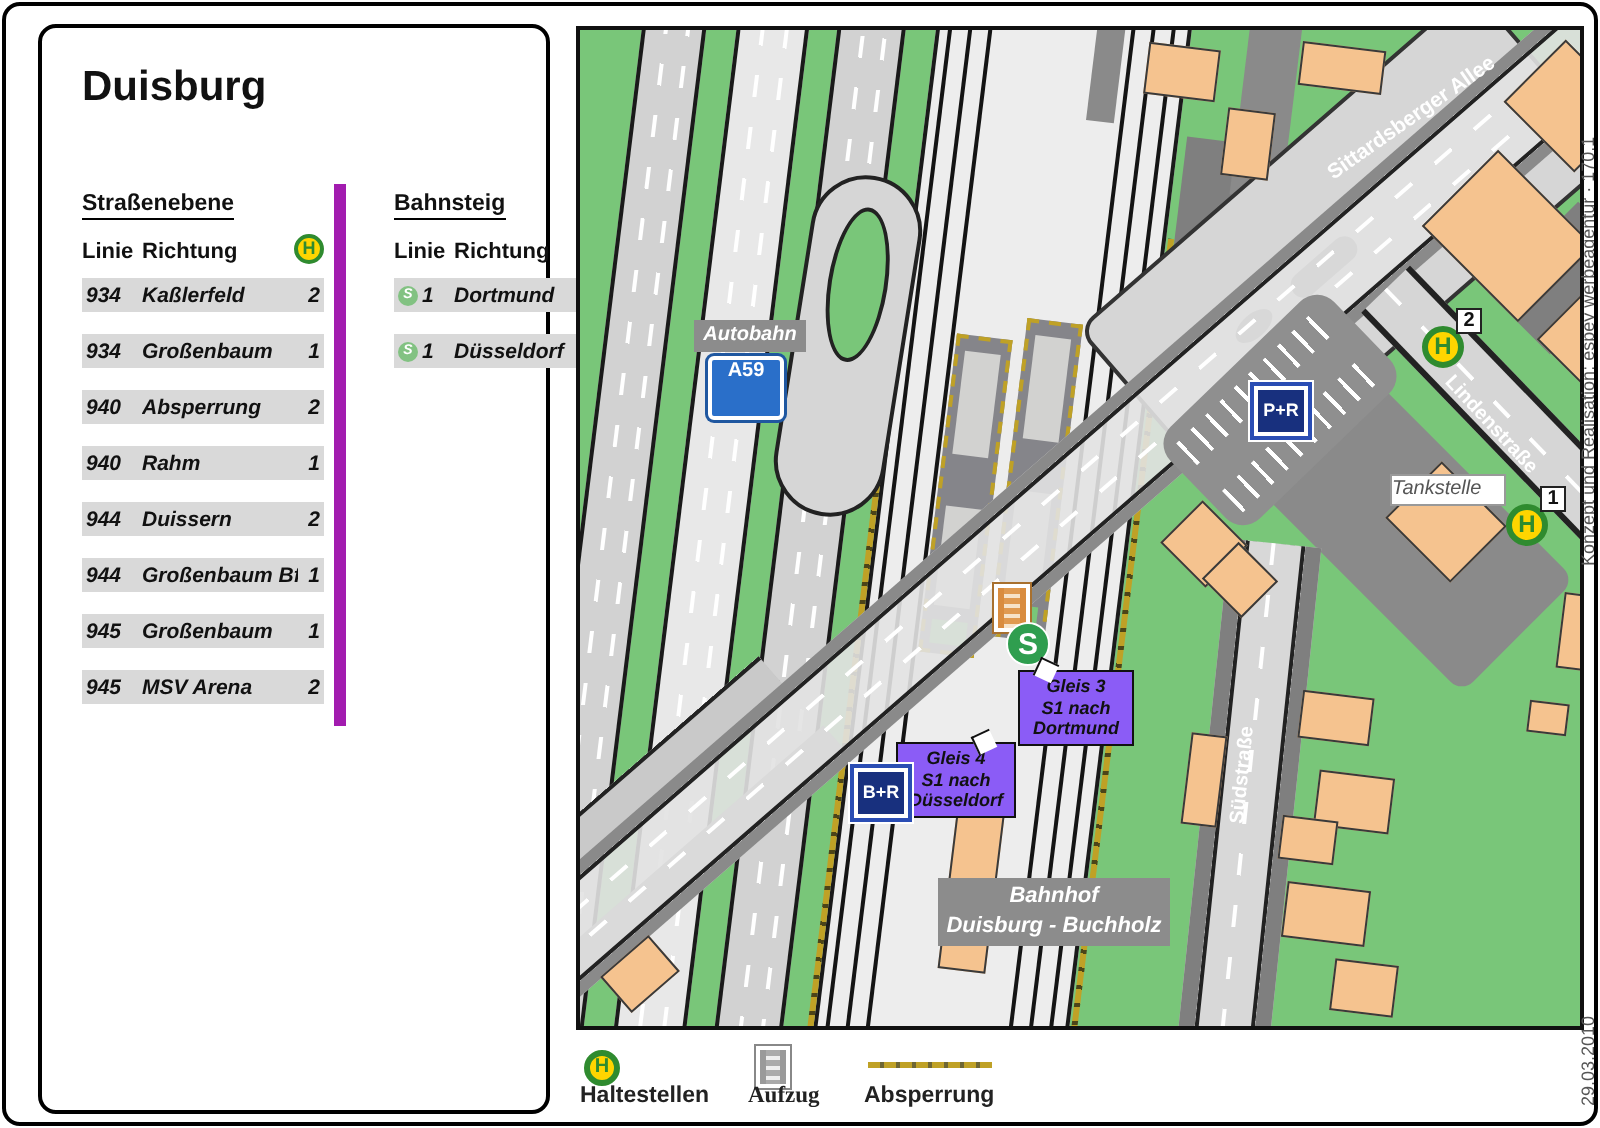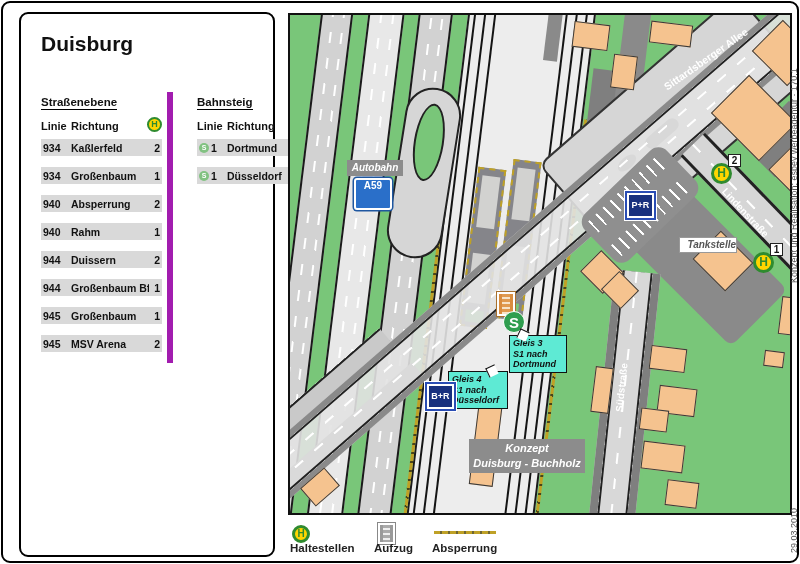--- a/index.html
+++ b/index.html
@@ -10,21 +10,21 @@
   .panel{position:absolute;left:16px;top:9px;width:256px;height:545px;border:2px solid #000;
     border-radius:9px;background:#fff;box-sizing:border-box;}
   .ptitle{position:absolute;left:20px;top:16px;font-size:21px;line-height:27px;font-weight:bold;color:#111;}
   .cols{position:absolute;left:20px;top:78px;display:flex;align-items:stretch;}
   .col-street{width:121px;}
   .col-platform{width:112px;margin-left:5px;border-left:6px solid #a21caf;padding-left:24px;}
   .section{display:inline-block;font-size:11.5px;font-weight:bold;border-bottom:1.5px solid #000;padding-bottom:1px;color:#111;}
   .thead{display:flex;align-items:flex-end;margin-top:6px;height:16px;font-size:11px;font-weight:bold;color:#111;}
   .th-linie{width:30px;}
   .th-richtung{flex:1;}
-  .rows{margin-top:7px;}
+  .rows{margin-top:7px;font-style:italic;}
   .trow{display:flex;align-items:center;height:17px;margin-bottom:11px;background:#d9d9d9;
     font-size:10.5px;font-weight:bold;color:#111;padding:0 2px;}
   .c-linie{width:28px;}
   .c-name{flex:1;white-space:nowrap;overflow:hidden;}
   .c-num{width:11px;text-align:right;}
   .pl-linie{width:28px;display:flex;align-items:center;gap:2px;}
 
   
   .hbadge{border-radius:50%;background:#ffd500;border:2.5px solid #2f8b2f;color:#2f8b2f;
     font-weight:bold;text-align:center;box-sizing:border-box;}
@@ -74,24 +74,24 @@
     background:#d6d6d6;border:2px solid #222;border-radius:28px;box-sizing:border-box;}
   .rampgreen{margin:14px auto 0;width:26px;height:74px;background:#79c679;border-radius:50%;border:2px solid #222;}
   .tapron{position:absolute;left:348px;top:213px;width:142px;height:80px;transform:rotate(45deg);
     background:#8a8a8a;border-radius:8px;}
   .parking{position:absolute;left:293px;top:158px;width:114px;height:64px;transform:rotate(-44deg);
     background:#8f8f8f;border-radius:12px;}
   .pstripes{position:absolute;left:8px;right:8px;height:15px;background:repeating-linear-gradient(90deg,#fff 0 2px,transparent 2px 10px);}
   .graybox{position:absolute;background:#8c8c8c;color:#fff;font-style:italic;font-weight:bold;text-align:center;box-sizing:border-box;}
   .a59{position:absolute;background:#2a6fc9;border:2px solid #fff;box-shadow:0 0 0 1.5px #1f57a0;border-radius:3px;
     color:#fff;font-weight:bold;font-size:10px;line-height:12px;text-align:center;box-sizing:border-box;}
-  .tanklbl{position:absolute;background:#fff;border:1px solid #999;color:#555;font-style:italic;font-weight:bold;
-    font-size:10px;line-height:14px;text-align:right;box-sizing:border-box;}
-  .glabel{position:absolute;background:#5eead4;border:1.5px solid #111;color:#111;font-style:italic;font-weight:bold;
-    font-size:9px;line-height:10.5px;text-align:left;padding:2px 3px;box-sizing:border-box;}
+  .tanklbl{position:absolute;background:#fff;border:1px solid #999;color:#555;font-style:italic;font-weight:normal;
+    font-size:10px;line-height:14px;text-align:left;box-sizing:border-box;margin-left:16px;}
+  .glabel{position:absolute;background:#8b5cf6;border:1.5px solid #111;color:#111;font-style:italic;font-weight:bold;
+    font-size:9px;line-height:10.5px;text-align:center;padding:2px 3px;box-sizing:border-box;}
   .ptr{position:absolute;width:9px;height:9px;background:#fff;border-left:1.5px solid #111;border-top:1.5px solid #111;
     transform:rotate(25deg);}
   .sname{position:absolute;color:#fff;font-weight:bold;white-space:nowrap;}
 
   
   .legend{position:absolute;left:287px;top:517px;width:320px;height:42px;}
   .leglbl{position:absolute;font-size:11.5px;font-weight:bold;color:#222;top:22px;}
   .legdash{position:absolute;left:144px;top:11px;width:62px;height:3px;
     background:repeating-linear-gradient(90deg,#bfa126 0 6px,#6e6633 6px 8px);}
   .vtext{position:absolute;writing-mode:vertical-rl;transform:rotate(180deg);font-size:9px;color:#555;left:786px;}
@@ -298,37 +298,37 @@
       <div class="ptr" style="top:-6px;right:10px;transform:rotate(-25deg);"></div>
       <div>Gleis 4</div>
       <div>S1 nach</div>
       <div>Düsseldorf</div>
     </div>
 
     <div class="ride" style="position:absolute;left:137px;top:359px;margin-top:10px;">B+R</div>
     <div class="ride" style="position:absolute;left:337px;top:178px;">P+R</div>
 
     <div class="graybox" style="left:179px;top:424px;width:116px;height:34px;font-size:11px;line-height:15px;padding-top:2px;">
-      <div>Konzept</div>
+      <div>Bahnhof</div>
       <div>Duisburg - Buchholz</div>
     </div>
 
     <div class="hbadge hb-map" style="position:absolute;left:421px;top:148px;">H</div>
     <div class="plate" style="position:absolute;left:438px;top:139px;">2</div>
     <div class="hbadge hb-map" style="position:absolute;left:463px;top:237px;">H</div>
     <div class="plate" style="position:absolute;left:480px;top:228px;">1</div>
   </div>
 
   <div class="legend">
     <div class="hbadge hb-leg" style="position:absolute;left:2px;top:5px;">H</div>
     <div class="leglbl" style="left:0px;">Haltestellen</div>
     <div class="lift-leg" style="position:absolute;left:87px;top:2px;width:17px;height:21px;">
         <div class="lift-leg-in"></div>
       </div>
-    <div class="leglbl" style="left:84px;">Aufzug</div>
+    <div class="leglbl" style="left:84px;font-family:Liberation Serif, serif;">Aufzug</div>
     <div class="legdash"></div>
     <div class="leglbl" style="left:142px;">Absperrung</div>
   </div>
 
   <div class="vtext" style="top:10px;height:270px;">Konzept und Realisation: espey werbeagentur · 170.1</div>
   <div class="vtext" style="top:488px;height:62px;">29.03.2010</div>
 
 </div>
 
 </body></html>

